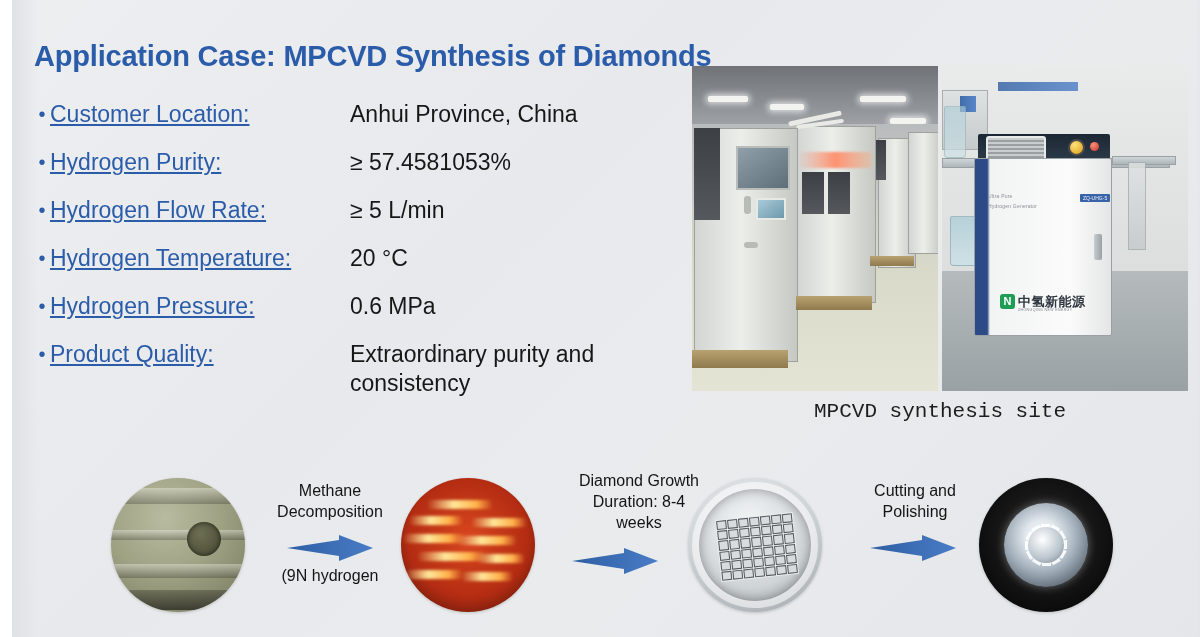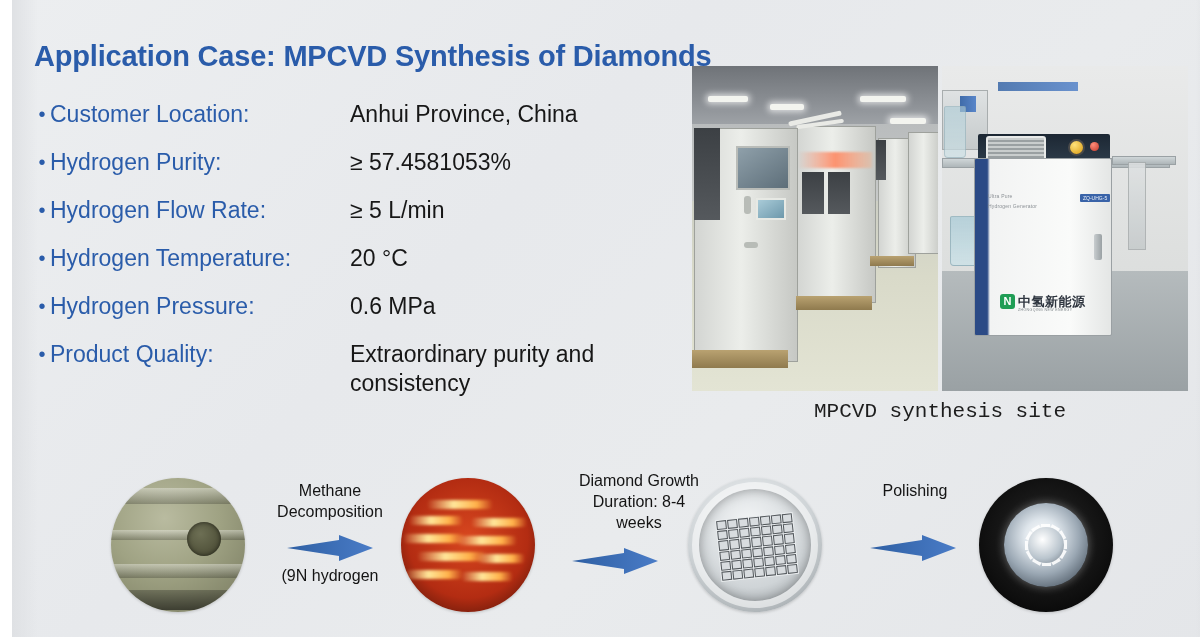--- a/index.html
+++ b/index.html
@@ -69,20 +69,21 @@
     line-height: 26px;
     text-align: center;
     padding-top: 1px;
   }
   .spec-label {
     flex: 0 0 300px;
     color: #2a5caa;
     font-size: 23px;
     line-height: 28px;
     white-space: nowrap;
+    text-decoration: underline;
   }
   .spec-value {
     flex: 1 1 auto;
     color: #171717;
     font-size: 23px;
     line-height: 29px;
   }
 
   
   .photos {
@@ -582,20 +583,21 @@
           <div class="c3-cell"></div>
           <div class="c3-cell"></div>
         <div class="c3-cell"></div>
           <div class="c3-cell"></div>
           <div class="c3-cell"></div>
           <div class="c3-cell"></div>
       </div>
     </div>
 
     <div class="flow-label" style="left:820px; top:14px; width:166px;">
+      <div>Cutting and</div>
       <div>Polishing</div>
     </div>
     <svg class="arrow" style="left:858px; top:69px;" viewBox="0 0 86 26">
       <defs>
         <linearGradient id="ag3" x1="0" y1="0" x2="1" y2="0">
           <stop offset="0%" stop-color="#2e5fa3"></stop>
             <stop offset="100%" stop-color="#4a7cc7"></stop>
         </linearGradient>
       </defs>
       <path d="M0,13 L52,5 L52,0 L86,13 L52,26 L52,21 Z" fill="url(#ag3)"></path>

